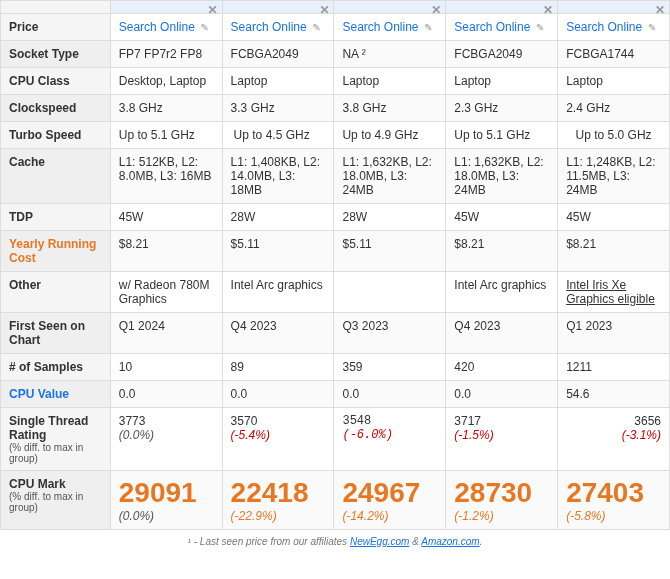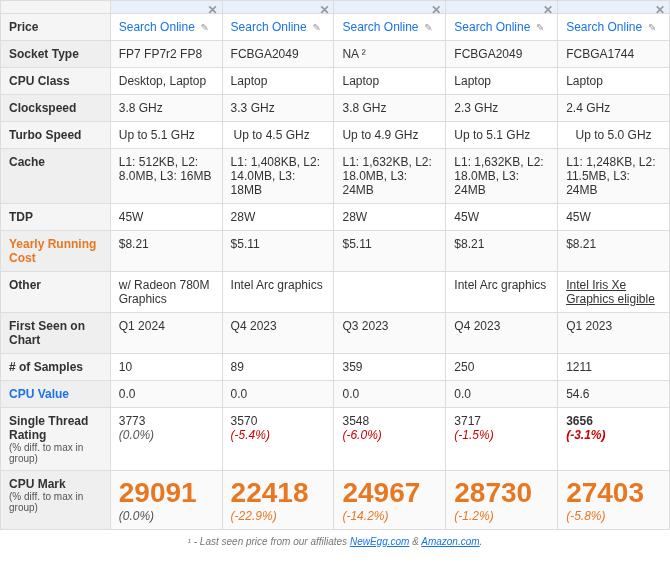--- a/index.html
+++ b/index.html
@@ -131,38 +131,38 @@
           <td style="text-align: left;">Q4 2023</td>
           <td style="text-align: left;">Q3 2023</td>
           <td style="text-align: left;">Q4 2023</td>
           <td style="text-align: left;">Q1 2023</td>
         </tr>
         <tr>
           <td># of Samples</td>
           <td style="text-align: left;">10</td>
           <td style="text-align: left;">89</td>
           <td style="text-align: left;">359</td>
-          <td style="text-align: left;">250</td>
+          <td style="text-align: left;">420</td>
           <td style="text-align: left;">1211</td>
         </tr>
         <tr>
           <td><span class="cpu-value-label">CPU Value</span></td>
           <td style="text-align: left;">0.0</td>
           <td style="text-align: left;">0.0</td>
           <td style="text-align: left;">0.0</td>
           <td style="text-align: left;">0.0</td>
           <td style="text-align: left;">54.6</td>
         </tr>
         <tr>
           <td>Single Thread Rating<div style="font-weight: normal; font-size: 10px; color: rgb(85, 85, 85);">(% diff. to max in group)</div></td>
           <td style="text-align: left;">3773<div class="diff-normal">(0.0%)</div></td>
           <td style="text-align: left;">3570<div class="diff-red">(-5.4%)</div></td>
-          <td style="text-align: left;">3548<div class="diff-red">(-6.0%)</div></td>
+          <td style="text-align: left; font-family: Liberation Mono, monospace;">3548<div class="diff-red">(-6.0%)</div></td>
           <td style="text-align: left;">3717<div class="diff-red">(-1.5%)</div></td>
-          <td style="text-align: left; font-weight: bold;">3656<div class="diff-red">(-3.1%)</div></td>
+          <td style="text-align: right;">3656<div class="diff-red">(-3.1%)</div></td>
         </tr>
         <tr>
           <td>CPU Mark<div style="font-weight: normal; font-size: 10px; color: rgb(85, 85, 85);">(% diff. to max in group)</div></td>
           <td style="text-align: left;">
             <div class="cpu-mark">29091</div>
             <div class="diff-normal">(0.0%)</div>
           </td>
           <td style="text-align: left;">
             <div class="cpu-mark">22418</div>
             <div class="diff-orange">(-22.9%)</div>

